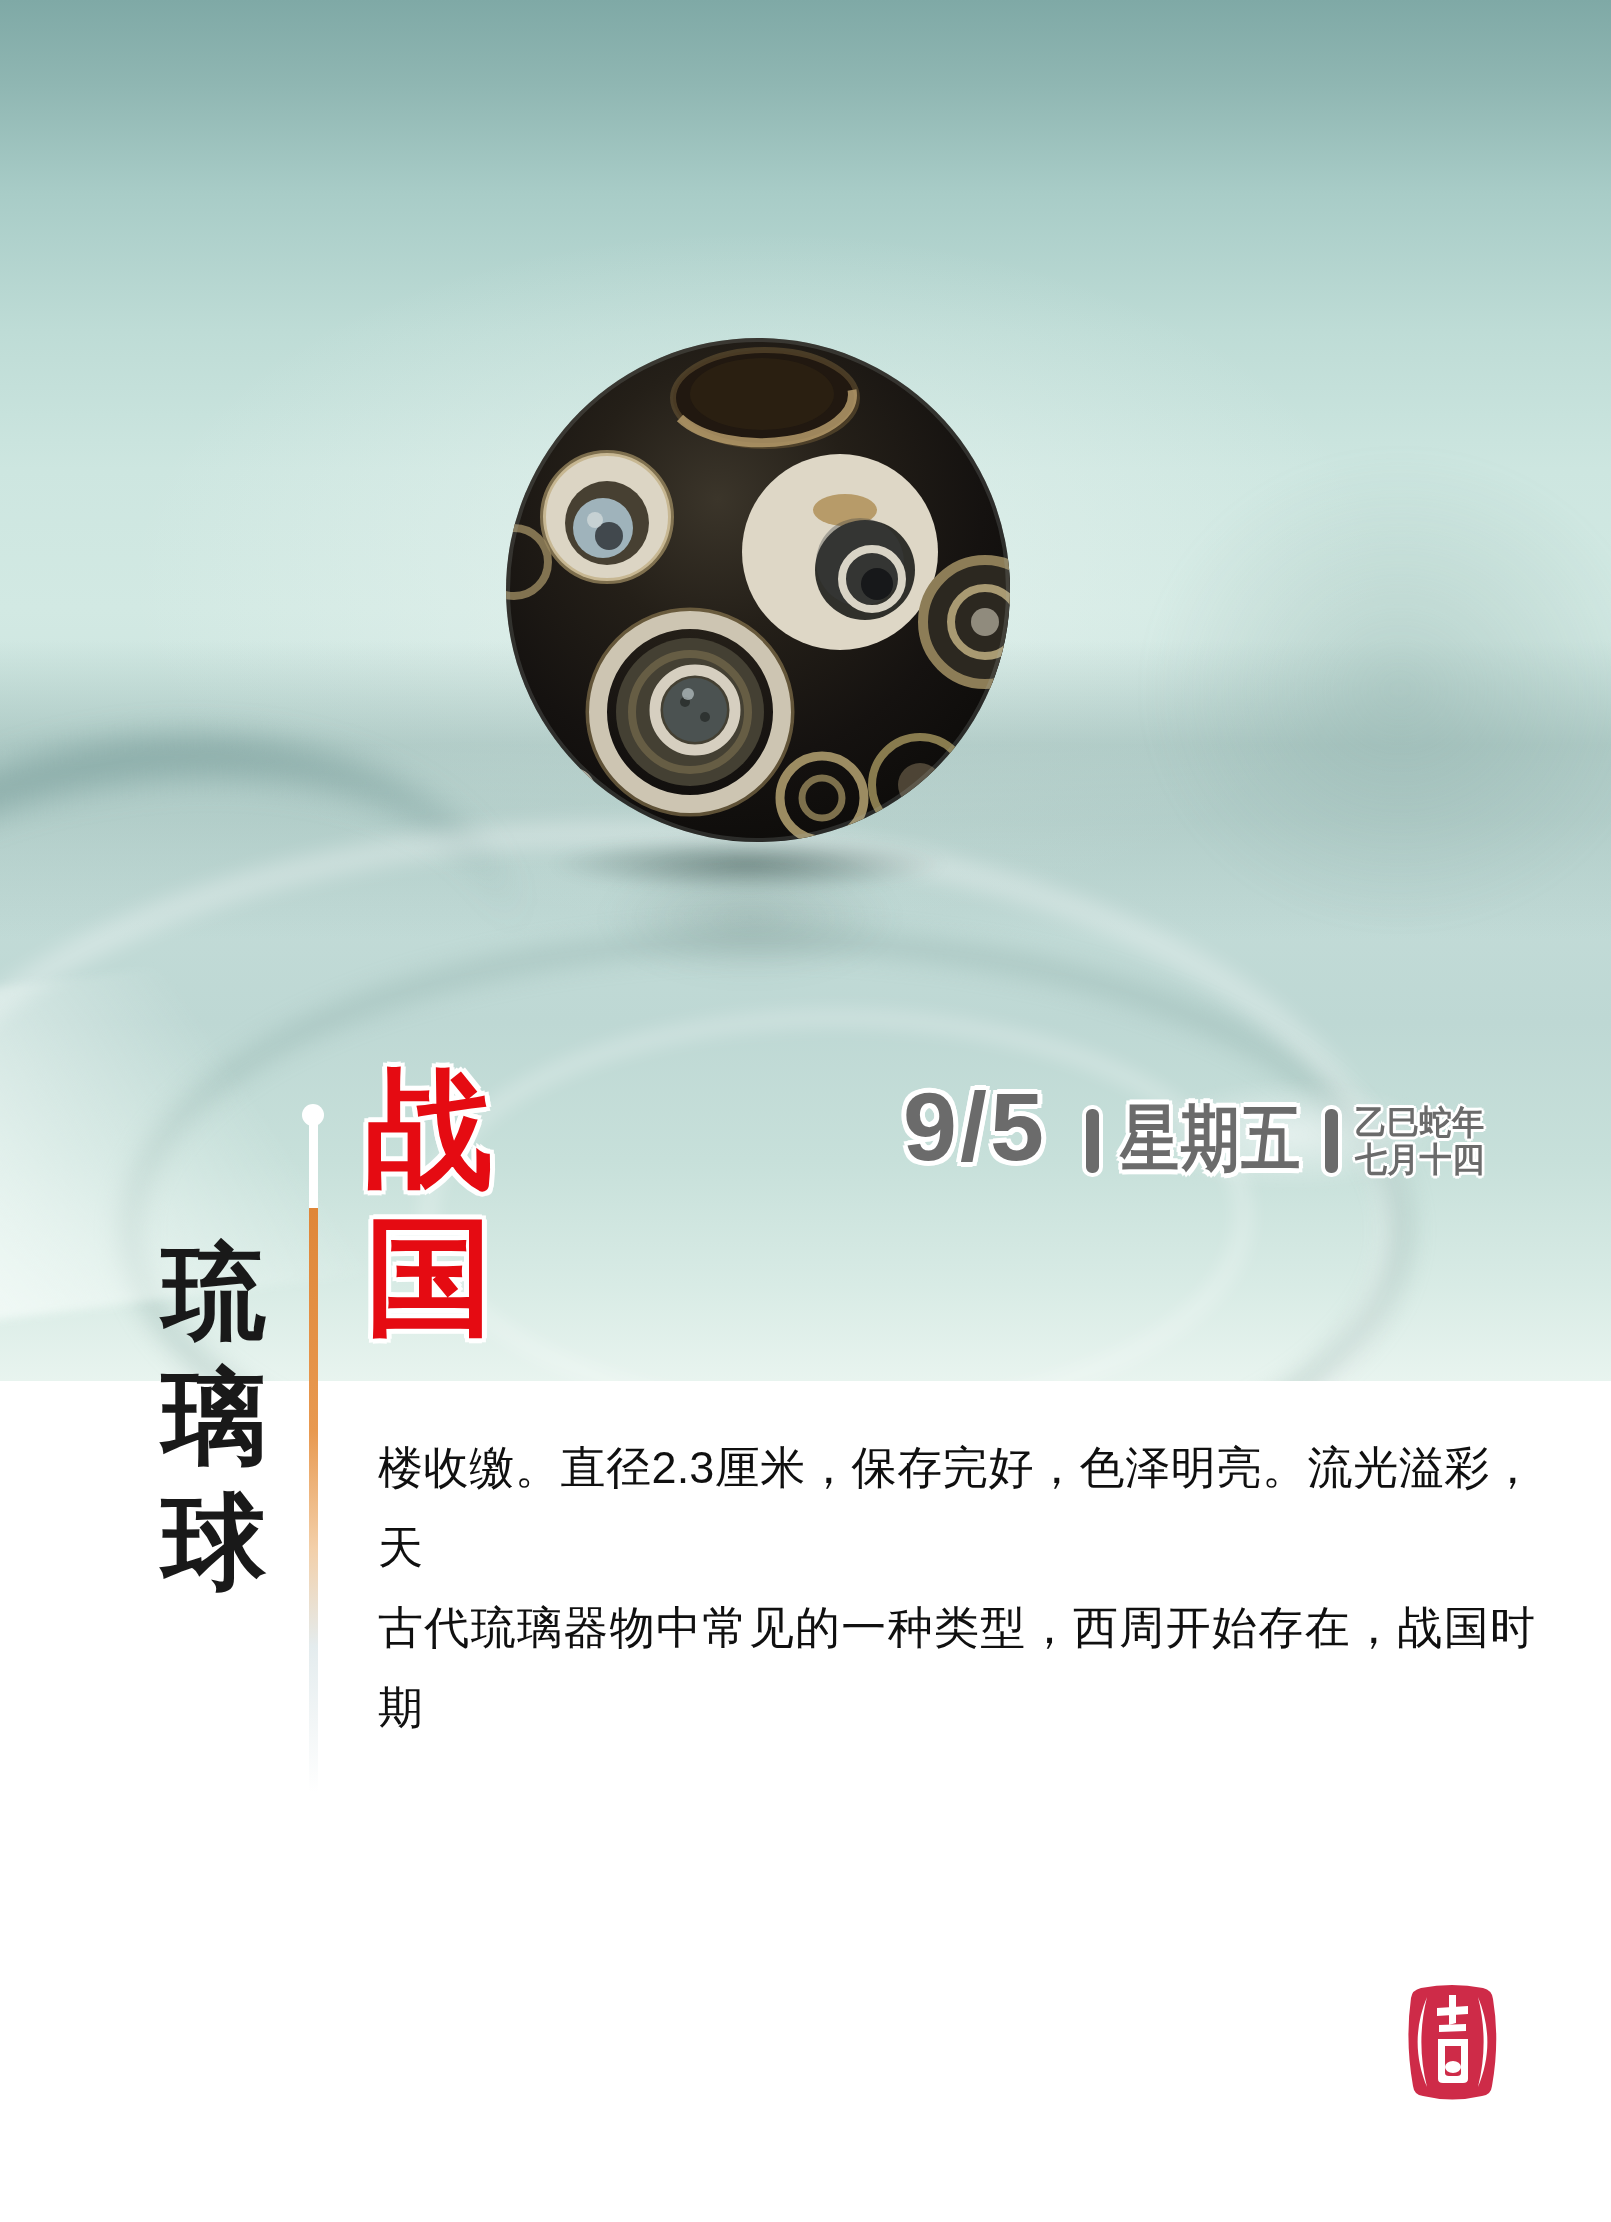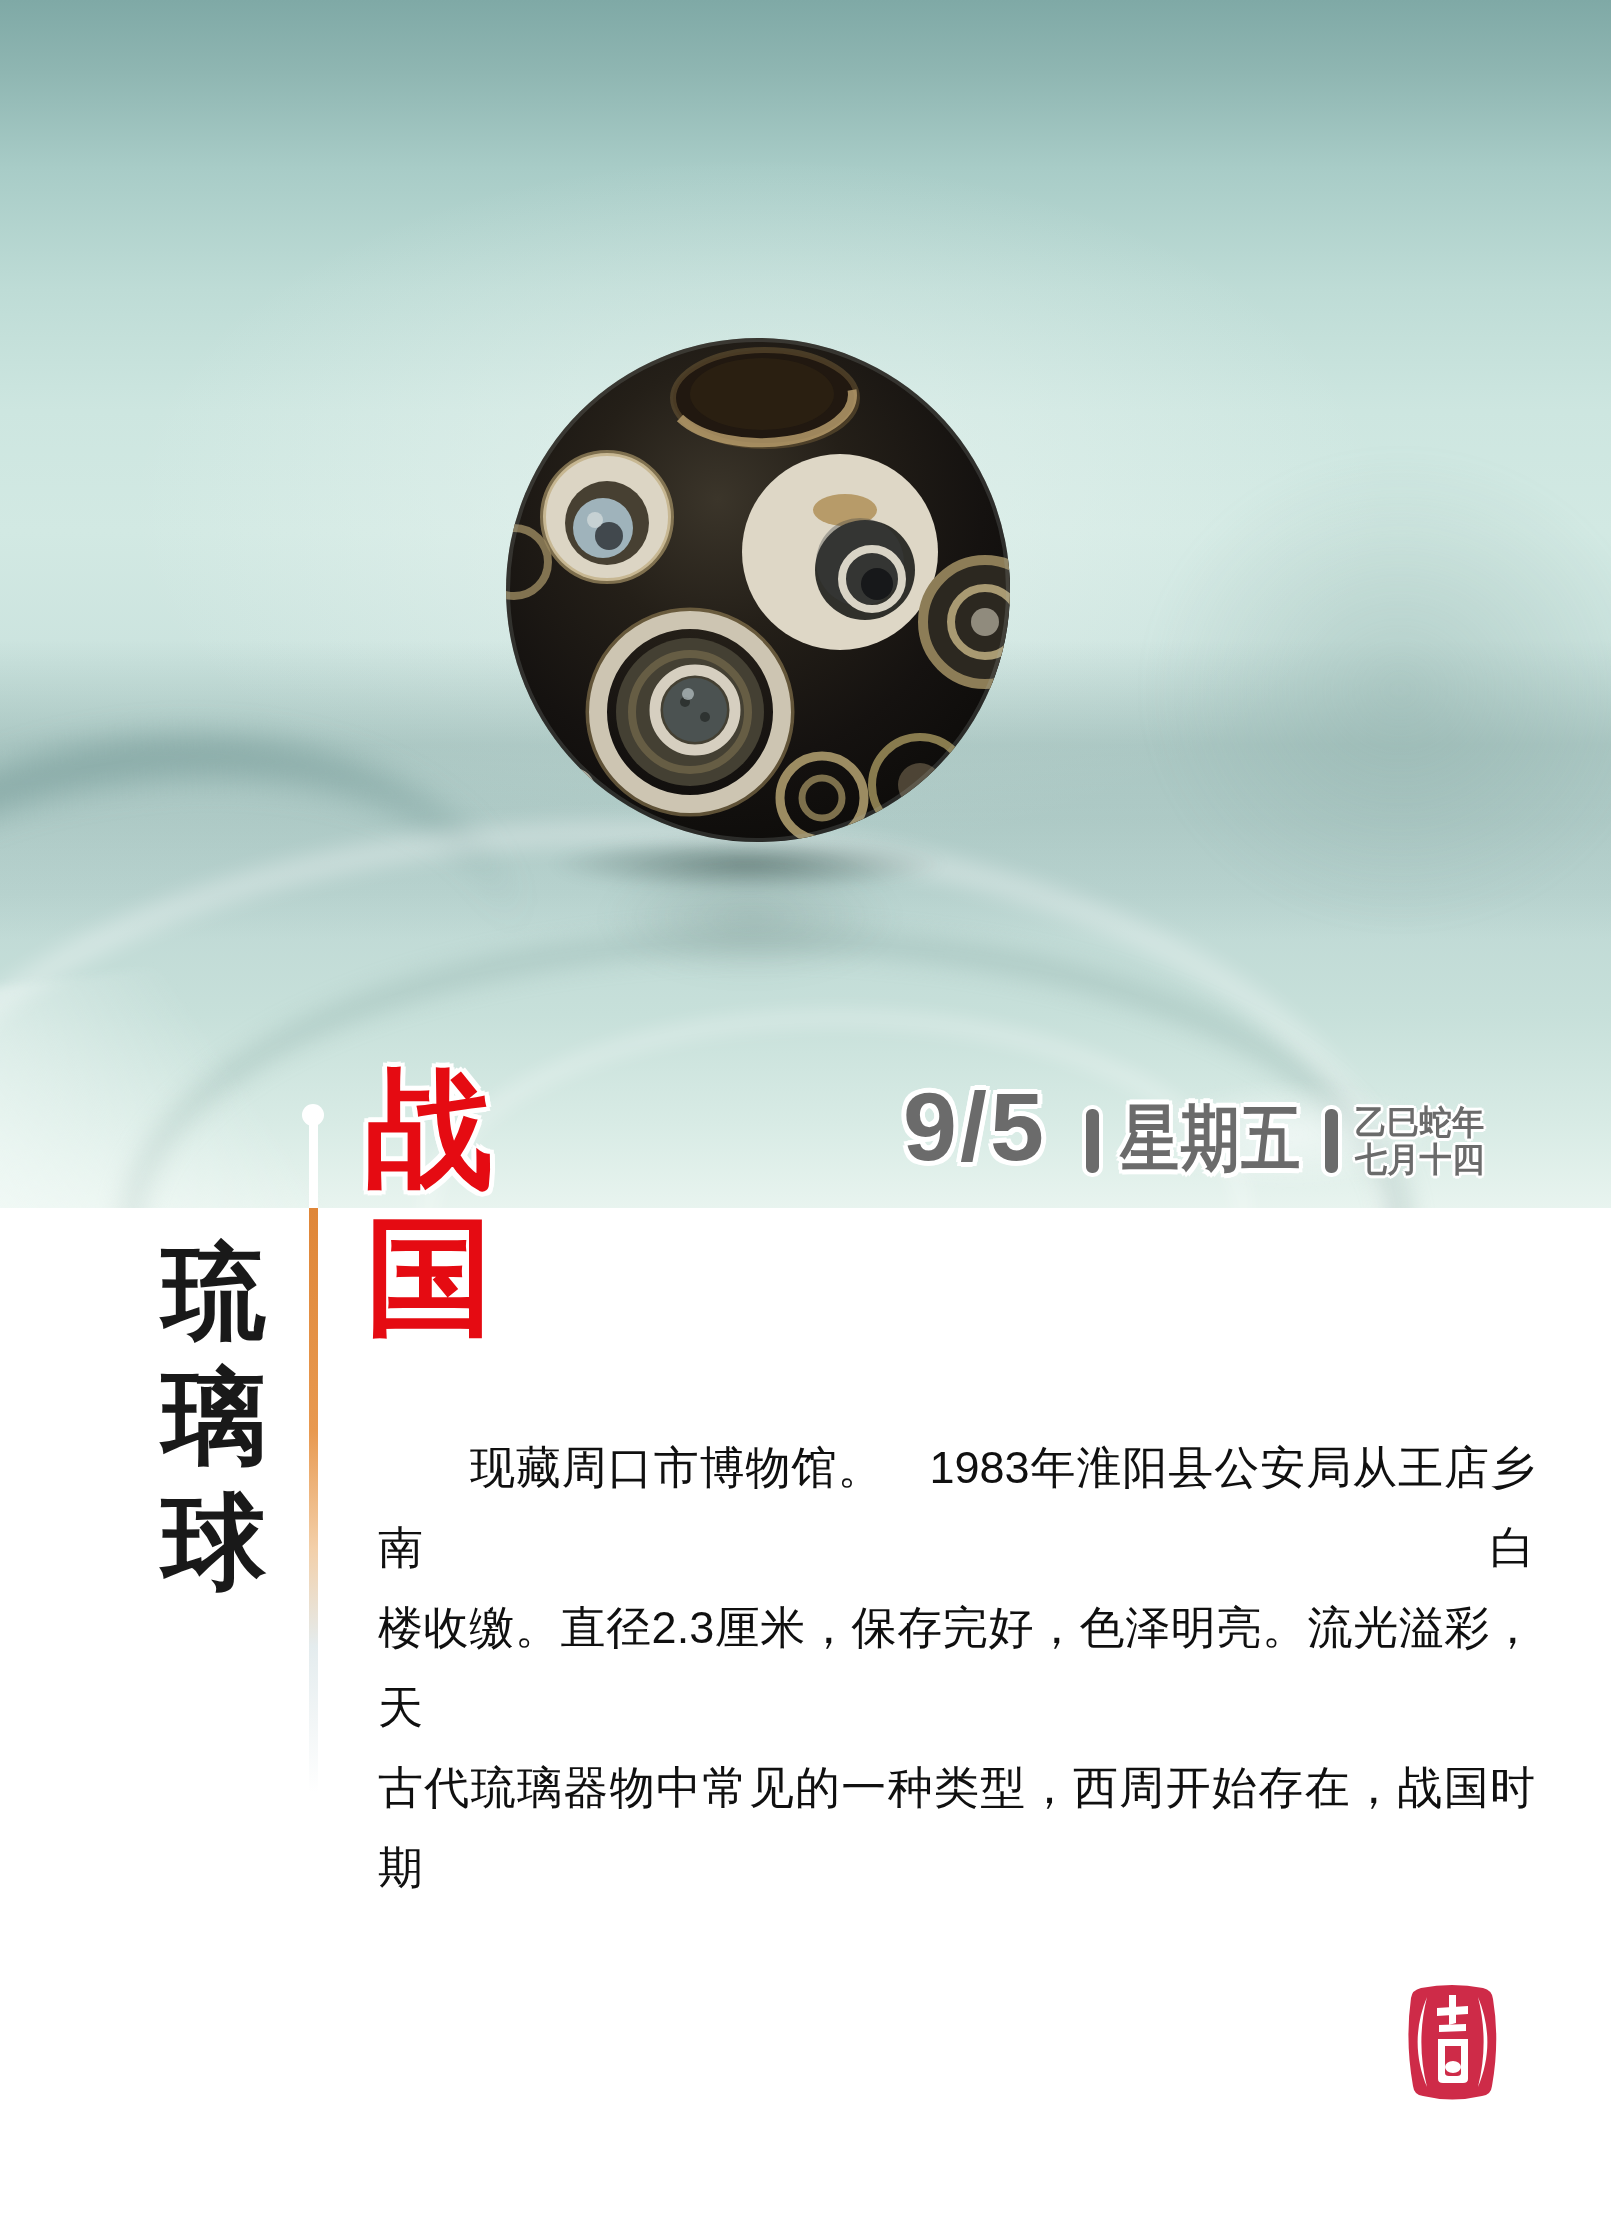--- a/index.html
+++ b/index.html
@@ -1,20 +1,20 @@
 <!DOCTYPE html>
 <html><head>
 <meta charset="utf-8">
 <style>
   html,body{margin:0;padding:0;background:#ffffff;}
   body{width:1611px;height:2222px;position:relative;font-family:"Liberation Sans",sans-serif;}
   .poster{position:absolute;left:0;top:0;width:1611px;height:2222px;background:#ffffff;overflow:hidden;}
 
   
-  .photo{position:absolute;left:0;top:0;width:1611px;height:1208px;overflow:hidden;
+  .photo{position:absolute;left:0;top:0;width:1611px;height:1381px;overflow:hidden;
     background:linear-gradient(180deg,
       #7fa9a6 0%,#8fb6b2 6%,#a8ccc7 14%,#bedcd6 24%,#cde6e0 34%,#d2e9e3 44%,
       #cbe3de 55%,#c2dbd7 66%,#bed8d4 74%,#c7e0da 84%,#d8ebe5 93%,#e8f4ef 100%);}
   .glow{position:absolute;left:0;top:0;width:100%;height:100%;
     background:radial-gradient(ellipse 900px 500px at 47% 42%, rgba(238,247,244,.55), rgba(238,247,244,0) 70%);}
   .band-dark{position:absolute;left:0;top:640px;width:100%;height:300px;
     background:linear-gradient(180deg, rgba(120,156,152,0) 0%, rgba(118,154,150,.34) 35%, rgba(118,154,150,.26) 60%, rgba(120,156,152,0) 100%);}
   .streak-tl{position:absolute;left:-240px;top:740px;width:760px;height:460px;border-radius:50%;
     border-top:42px solid rgba(95,135,132,.45);filter:blur(16px);transform:rotate(-9deg);}
   .streak-r{position:absolute;left:1120px;top:430px;width:560px;height:520px;border-radius:50%;
@@ -172,21 +172,20 @@
     <div>国</div>
   </div>
 
   <div class="obj-title">
     <div>琉</div>
     <div>璃</div>
     <div>球</div>
   </div>
 
   <div class="article">
-    <div class="line">　　现藏周口市博物馆。　1983年淮阳县公安局从王店乡南白</div>
     <div class="line">楼收缴。直径2.3厘米，保存完好，色泽明亮。流光溢彩，天</div>
     <div class="line">古代琉璃器物中常见的一种类型，西周开始存在，战国时期</div>
 
   </div>
 
   <div class="seal">
     <span class="visually-hidden">周</span>
     <svg viewBox="0 0 100 118" width="100" height="118">
       <path d="M 19 5 Q 50 -1 81 5 Q 90 7 91 16 Q 98 58 90 103 Q 89 112 80 113 Q 50 120 21 113 Q 12 112 11 103 Q 3 58 9 15 Q 10 7 19 5 Z" fill="#ce2b48"></path>
       <path d="M 25 14 C 17.5 44 17.5 74 25 104 C 12.5 74 12.5 44 25 14 Z" fill="#ffffff"></path>

